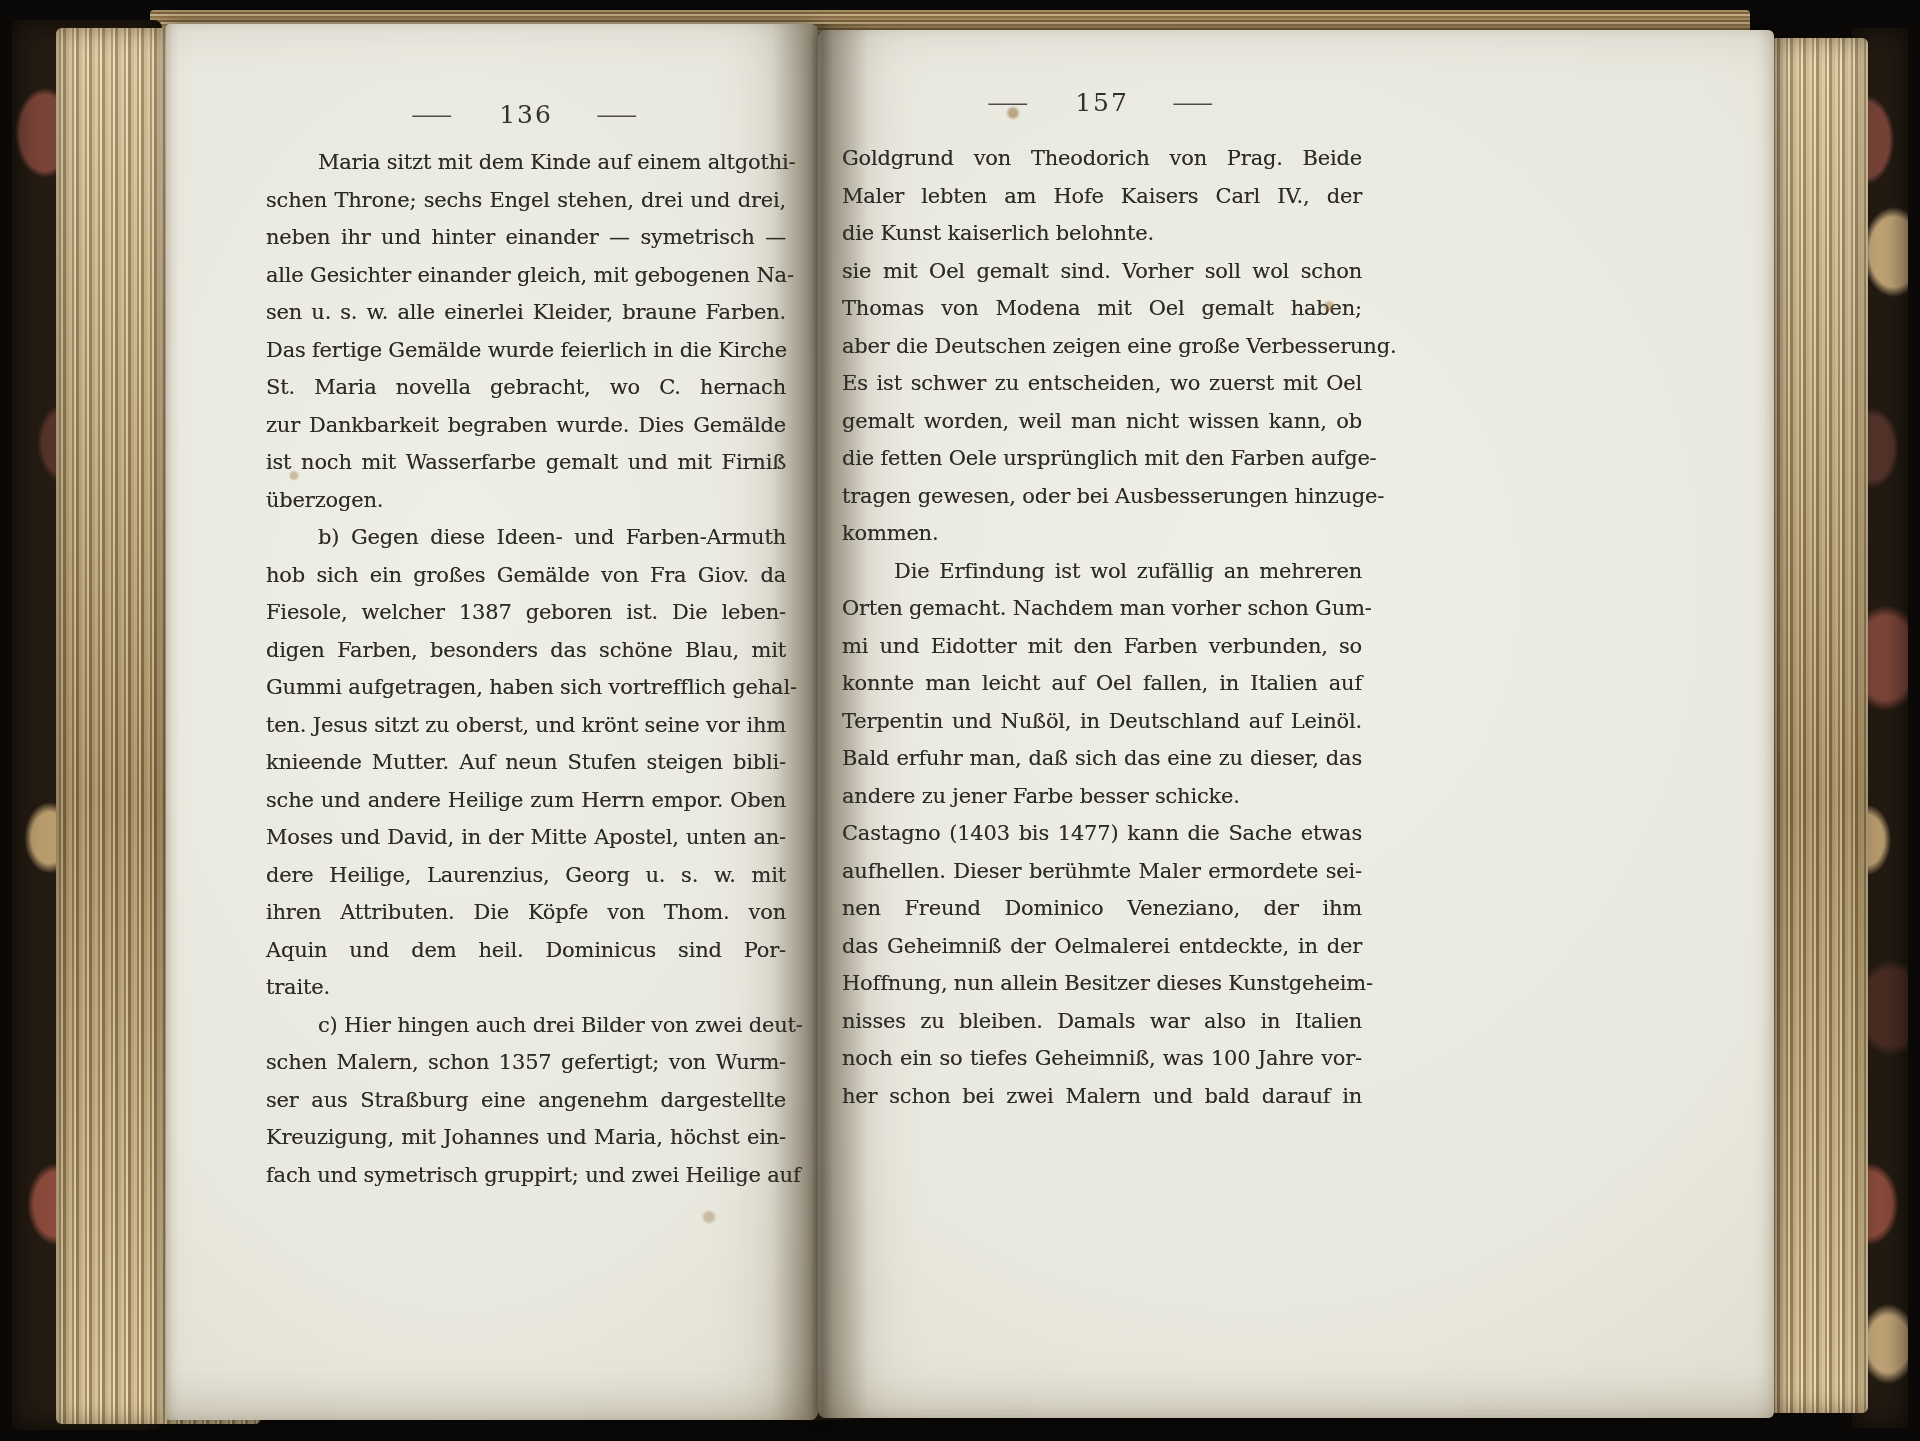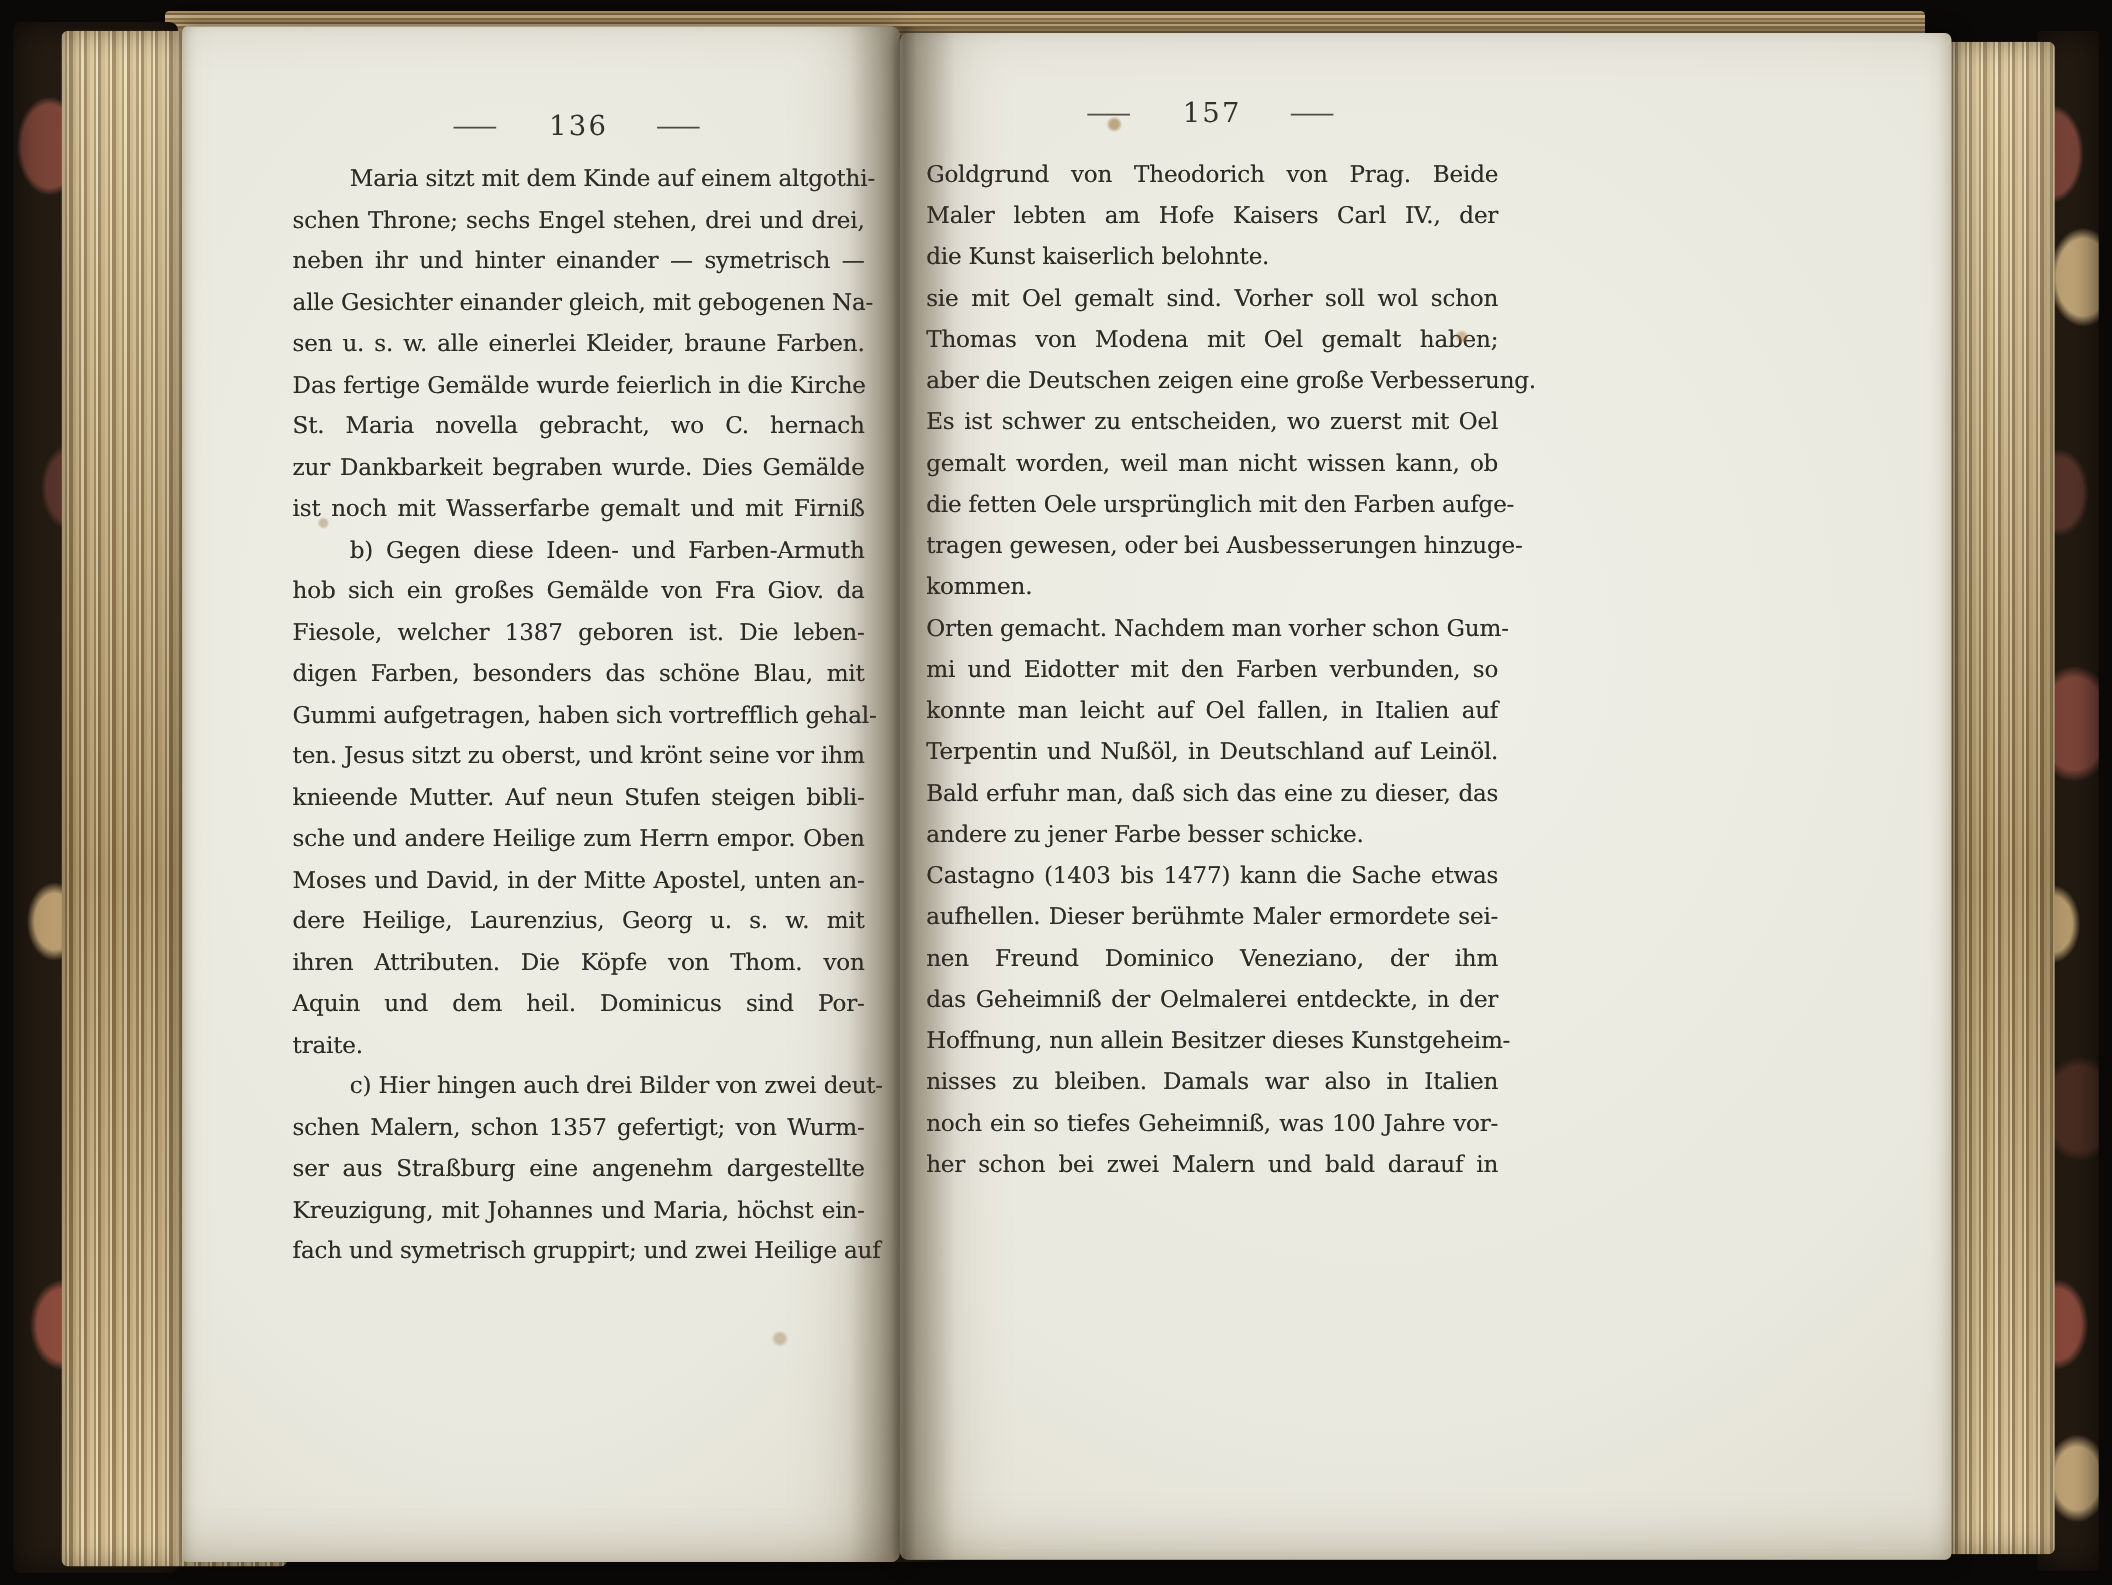--- a/index.html
+++ b/index.html
@@ -112,20 +112,21 @@
   <div class="page-text text-left">
       <div class="line indent">Maria sitzt mit dem Kinde auf einem altgothi-</div>
       <div class="line">schen Throne; sechs Engel stehen, drei und drei,</div>
       <div class="line">neben ihr und hinter einander — symetrisch —</div>
       <div class="line">alle Gesichter einander gleich, mit gebogenen Na-</div>
       <div class="line">sen u. s. w. alle einerlei Kleider, braune Farben.</div>
       <div class="line">Das fertige Gemälde wurde feierlich in die Kirche</div>
       <div class="line">St. Maria novella gebracht, wo C. hernach</div>
       <div class="line">zur Dankbarkeit begraben wurde.  Dies Gemälde</div>
       <div class="line">ist noch mit Wasserfarbe gemalt und mit Firniß</div>
+      <div class="line no-just">überzogen.</div>
       <div class="line indent">b) Gegen diese Ideen- und Farben-Armuth</div>
       <div class="line">hob sich ein großes Gemälde von Fra Giov. da</div>
       <div class="line">Fiesole, welcher 1387 geboren ist.  Die leben-</div>
       <div class="line">digen Farben, besonders das schöne Blau, mit</div>
       <div class="line">Gummi aufgetragen, haben sich vortrefflich gehal-</div>
       <div class="line">ten.  Jesus sitzt zu oberst, und krönt seine vor ihm</div>
       <div class="line">knieende Mutter.  Auf neun Stufen steigen bibli-</div>
       <div class="line">sche und andere Heilige zum Herrn empor.  Oben</div>
       <div class="line">Moses und David, in der Mitte Apostel, unten an-</div>
       <div class="line">dere Heilige, Laurenzius, Georg u. s. w. mit</div>
@@ -151,20 +152,21 @@
       <div class="line">Maler lebten am Hofe Kaisers Carl IV., der</div>
       <div class="line no-just">die Kunst kaiserlich belohnte.</div>
       <div class="line">sie mit Oel gemalt sind.  Vorher soll wol schon</div>
       <div class="line">Thomas von Modena mit Oel gemalt haben;</div>
       <div class="line">aber die Deutschen zeigen eine große Verbesserung.</div>
       <div class="line">Es ist schwer zu entscheiden, wo zuerst mit Oel</div>
       <div class="line">gemalt worden, weil man nicht wissen kann, ob</div>
       <div class="line">die fetten Oele ursprünglich mit den Farben aufge-</div>
       <div class="line">tragen gewesen, oder bei Ausbesserungen hinzuge-</div>
       <div class="line no-just">kommen.</div>
+      <div class="line indent">Die Erfindung ist wol zufällig an mehreren</div>
       <div class="line">Orten gemacht.  Nachdem man vorher schon Gum-</div>
       <div class="line">mi und Eidotter mit den Farben verbunden, so</div>
       <div class="line">konnte man leicht auf Oel fallen, in Italien auf</div>
       <div class="line">Terpentin und Nußöl, in Deutschland auf Leinöl.</div>
       <div class="line">Bald erfuhr man, daß sich das eine zu dieser, das</div>
       <div class="line no-just">andere zu jener Farbe besser schicke.</div>
       <div class="line">Castagno (1403 bis 1477) kann die Sache etwas</div>
       <div class="line">aufhellen.  Dieser berühmte Maler ermordete sei-</div>
       <div class="line">nen Freund Dominico Veneziano, der ihm</div>
       <div class="line">das Geheimniß der Oelmalerei entdeckte, in der</div>

